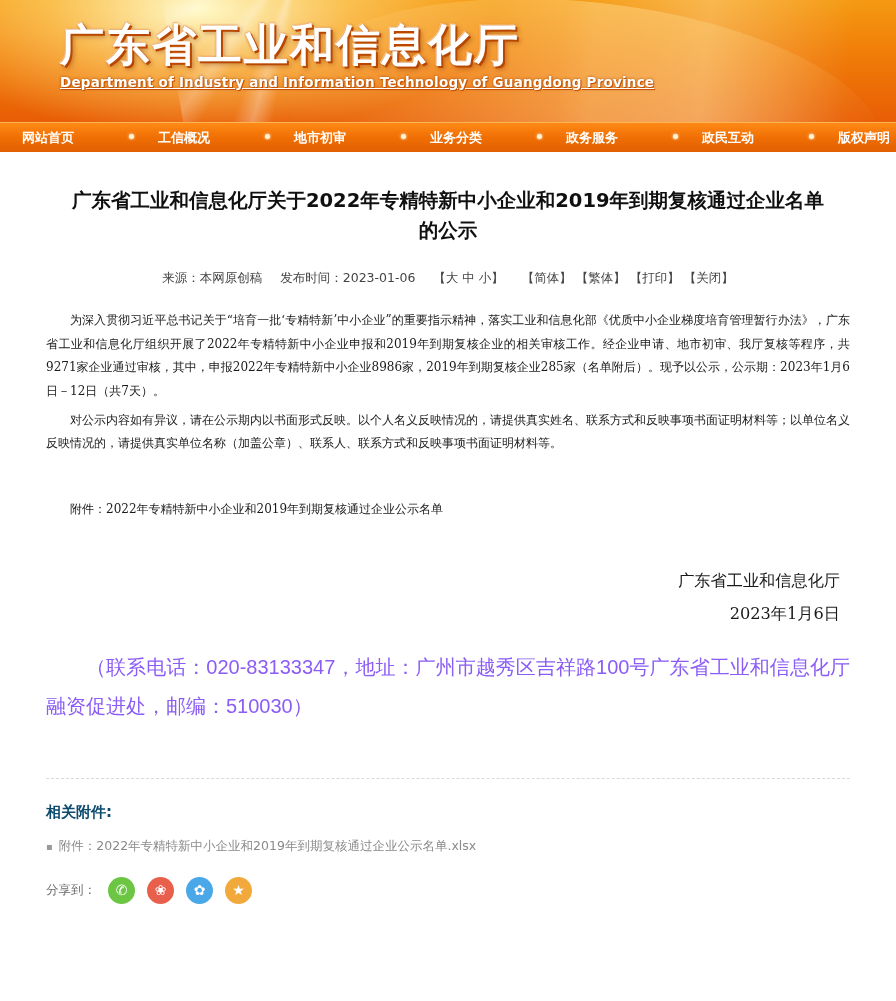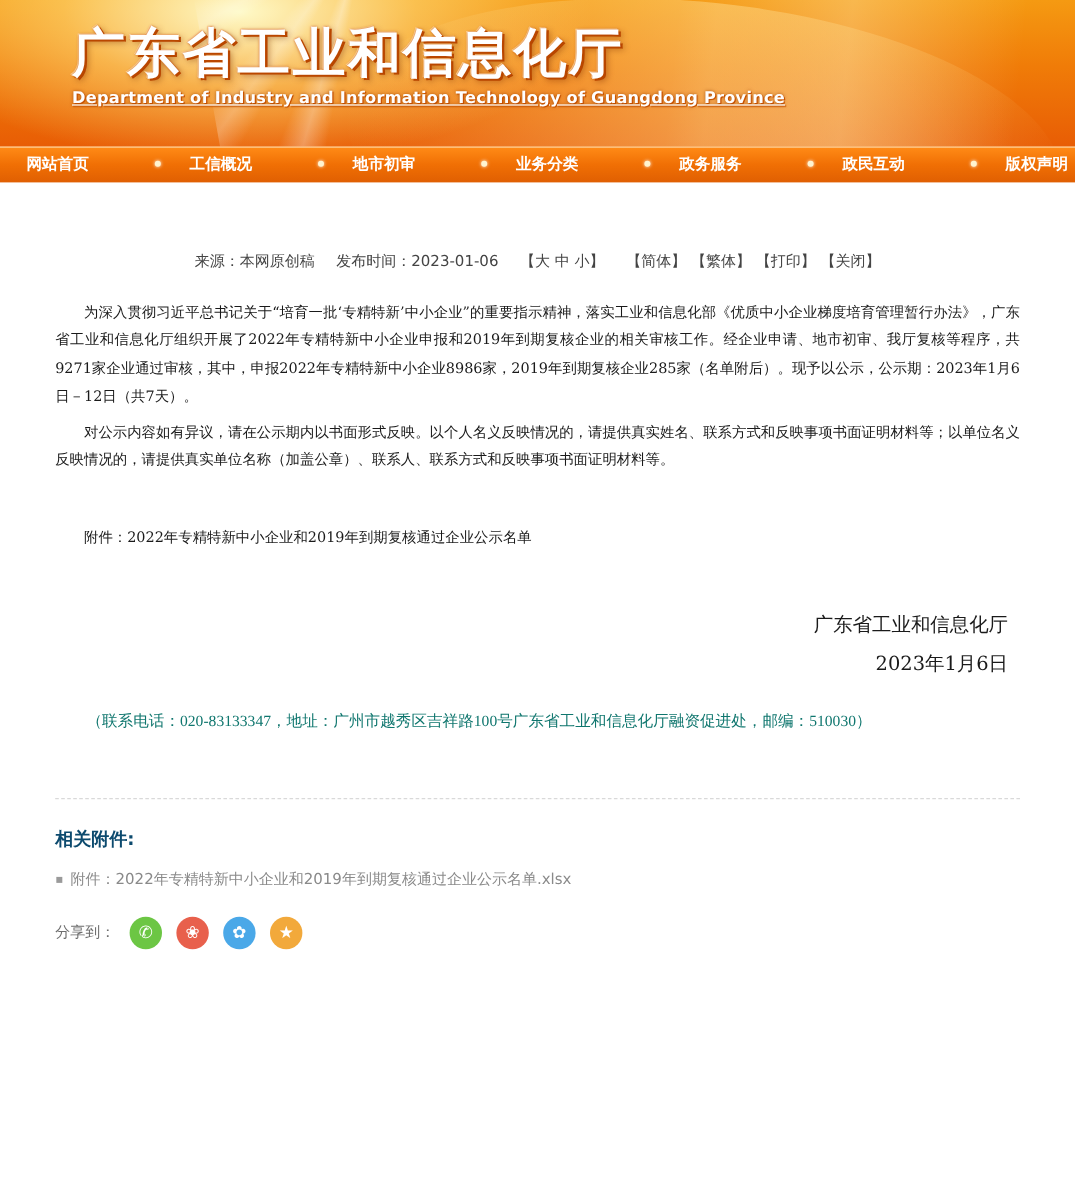--- a/index.html
+++ b/index.html
@@ -201,24 +201,24 @@
     margin-top: 44px;
     font-family: "DejaVu Serif", serif;
     font-size: 16.2px;
     line-height: 2;
     text-align: right;
     padding-right: 10px;
     color: #1a1a1a;
   }
   .contact {
     margin-top: 18px;
-    font-family: Liberation Serif, serif;
-    font-size: 13px;
+    font-family: Liberation Sans, sans-serif;
+    font-size: 20px;
     line-height: 1.95;
-    color: #0f766e;
+    color: #8b5cf6;
     text-align: justify;
     text-indent: 2em;
   }
 
   
   .attach-sec {
     margin: 52px 46px 0 46px;
     border-top: 1px dashed #d9d9d9;
     padding-top: 24px;
   }
@@ -297,20 +297,21 @@
   <div class="nav-sep"></div>
   <a class="nav-item">政务服务</a>
   <div class="nav-sep"></div>
   <a class="nav-item">政民互动</a>
   <div class="nav-sep"></div>
   <a class="nav-item">版权声明</a>
 </div>
 
 <div class="article">
 
+  <h1 class="art-title">广东省工业和信息化厅关于2022年专精特新中小企业和2019年到期复核通过企业名单的公示</h1>
 
   <div class="art-meta">
     <span>来源：本网原创稿</span>
     <span class="gap"></span>
     <span>发布时间：2023-01-06</span>
     <span class="gap"></span>
     <span class="meta-link">【大 中 小】</span>
     <span class="gap"></span>
     <span class="meta-link">【简体】</span>
     <span class="meta-link">【繁体】</span>

